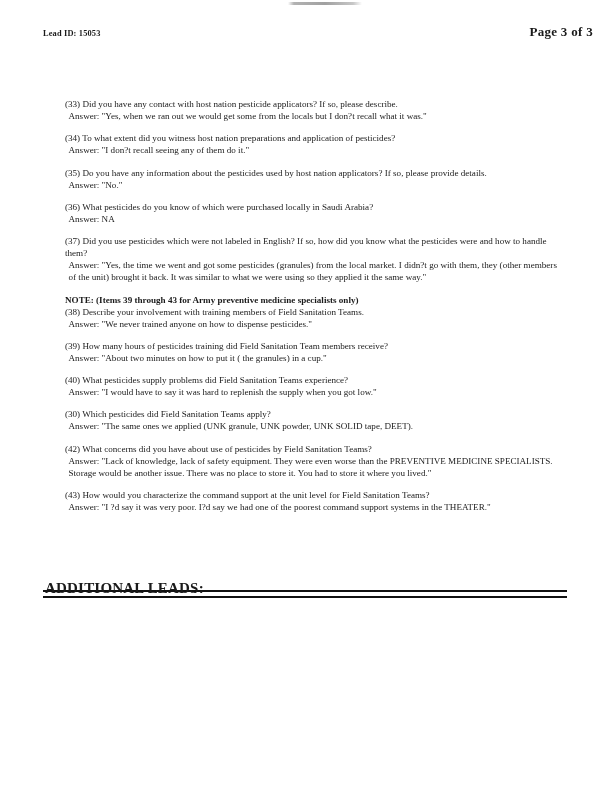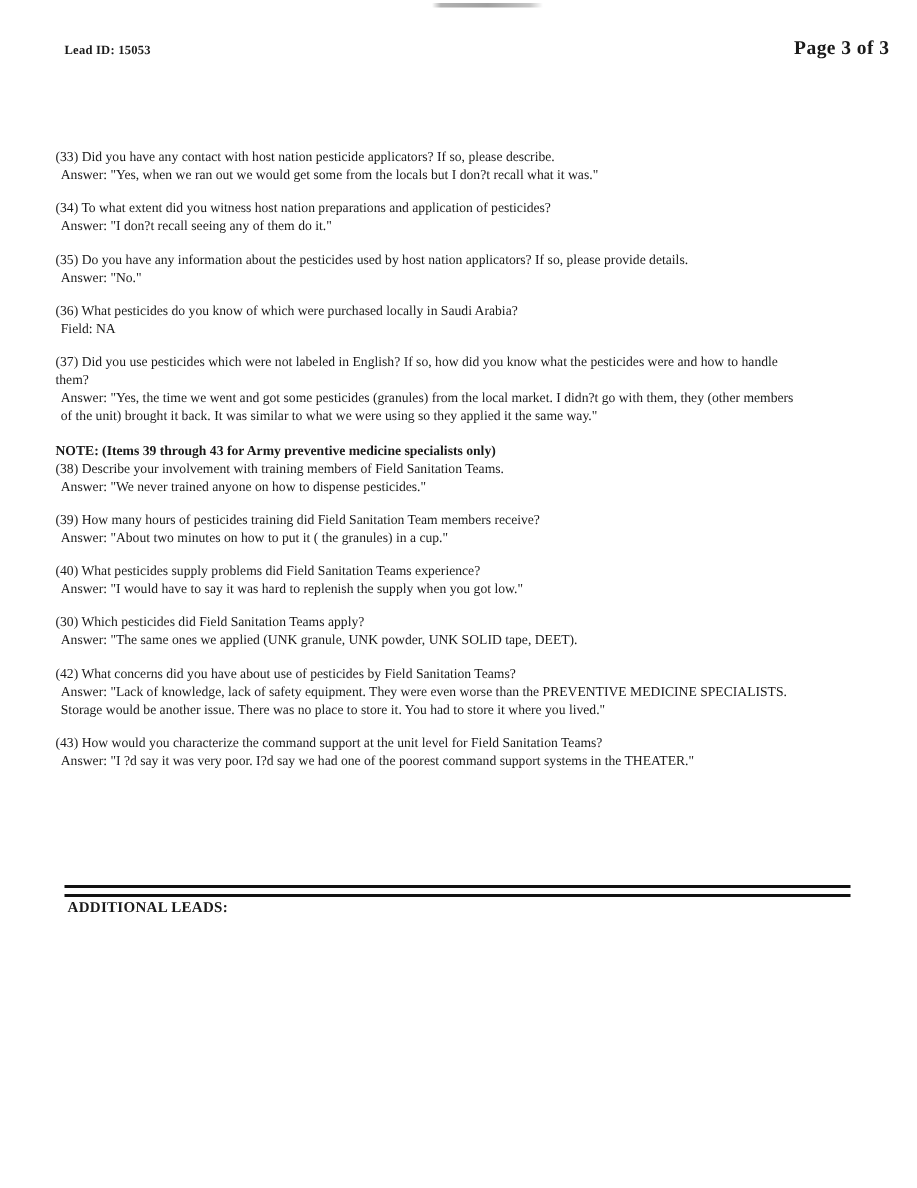--- a/index.html
+++ b/index.html
@@ -62,21 +62,21 @@
   .page-number {
     font-size: 13px;
     font-weight: bold;
     letter-spacing: 0.3px;
     white-space: nowrap;
   }
 
   
   .body-text {
     position: absolute;
-    left: 37px;
+    left: 65px;
     top: 98px;
     width: 492px;
     font-size: 9.1px;
     line-height: 12.05px;
     text-align: left;
   }
 
   .qa-block {
     margin-bottom: 10.2px;
   }
@@ -109,22 +109,22 @@
     top: 590px;
     height: 1.6px;
   }
   .divider-bottom {
     top: 596px;
     height: 1.8px;
   }
   .additional-leads {
     position: absolute;
     left: 45px;
-    top: 600px;
-    font-size: 10px;
+    top: 580px;
+    font-size: 15px;
     font-weight: bold;
     letter-spacing: 0.2px;
   }
 </style>
 </head>
 <body>
 
 <div class="page">
 
   <div class="scan-artifact"></div>
@@ -149,21 +149,21 @@
       <p class="a-line">Answer: "I don?t recall seeing any of them do it."</p>
     </div>
 
     <div class="qa-block">
       <p class="q-line">(35)  Do you have any information about the pesticides used by host nation applicators?  If so, please provide details.</p>
       <p class="a-line">Answer: "No."</p>
     </div>
 
     <div class="qa-block">
       <p class="q-line">(36)  What pesticides do you know of which were purchased locally in Saudi Arabia?</p>
-      <p class="a-line">Field: NA</p>
+      <p class="a-line">Answer: NA</p>
     </div>
 
     <div class="qa-block">
       <p class="q-line">(37)  Did you use pesticides which were not labeled in English?  If so, how did you know what the pesticides were and how to handle them?</p>
       <p class="a-line">Answer: "Yes, the time we went and got some pesticides (granules) from the local market.  I didn?t go with them, they (other members of the unit) brought it back.  It was similar to what we were using so they applied it the same way."</p>
     </div>
 
     <div class="note-block">
       <p class="note-line">NOTE: (Items 39 through 43 for Army preventive medicine specialists only)</p>
       <p class="q-line">(38)  Describe your involvement with training members of Field Sanitation Teams.</p>

